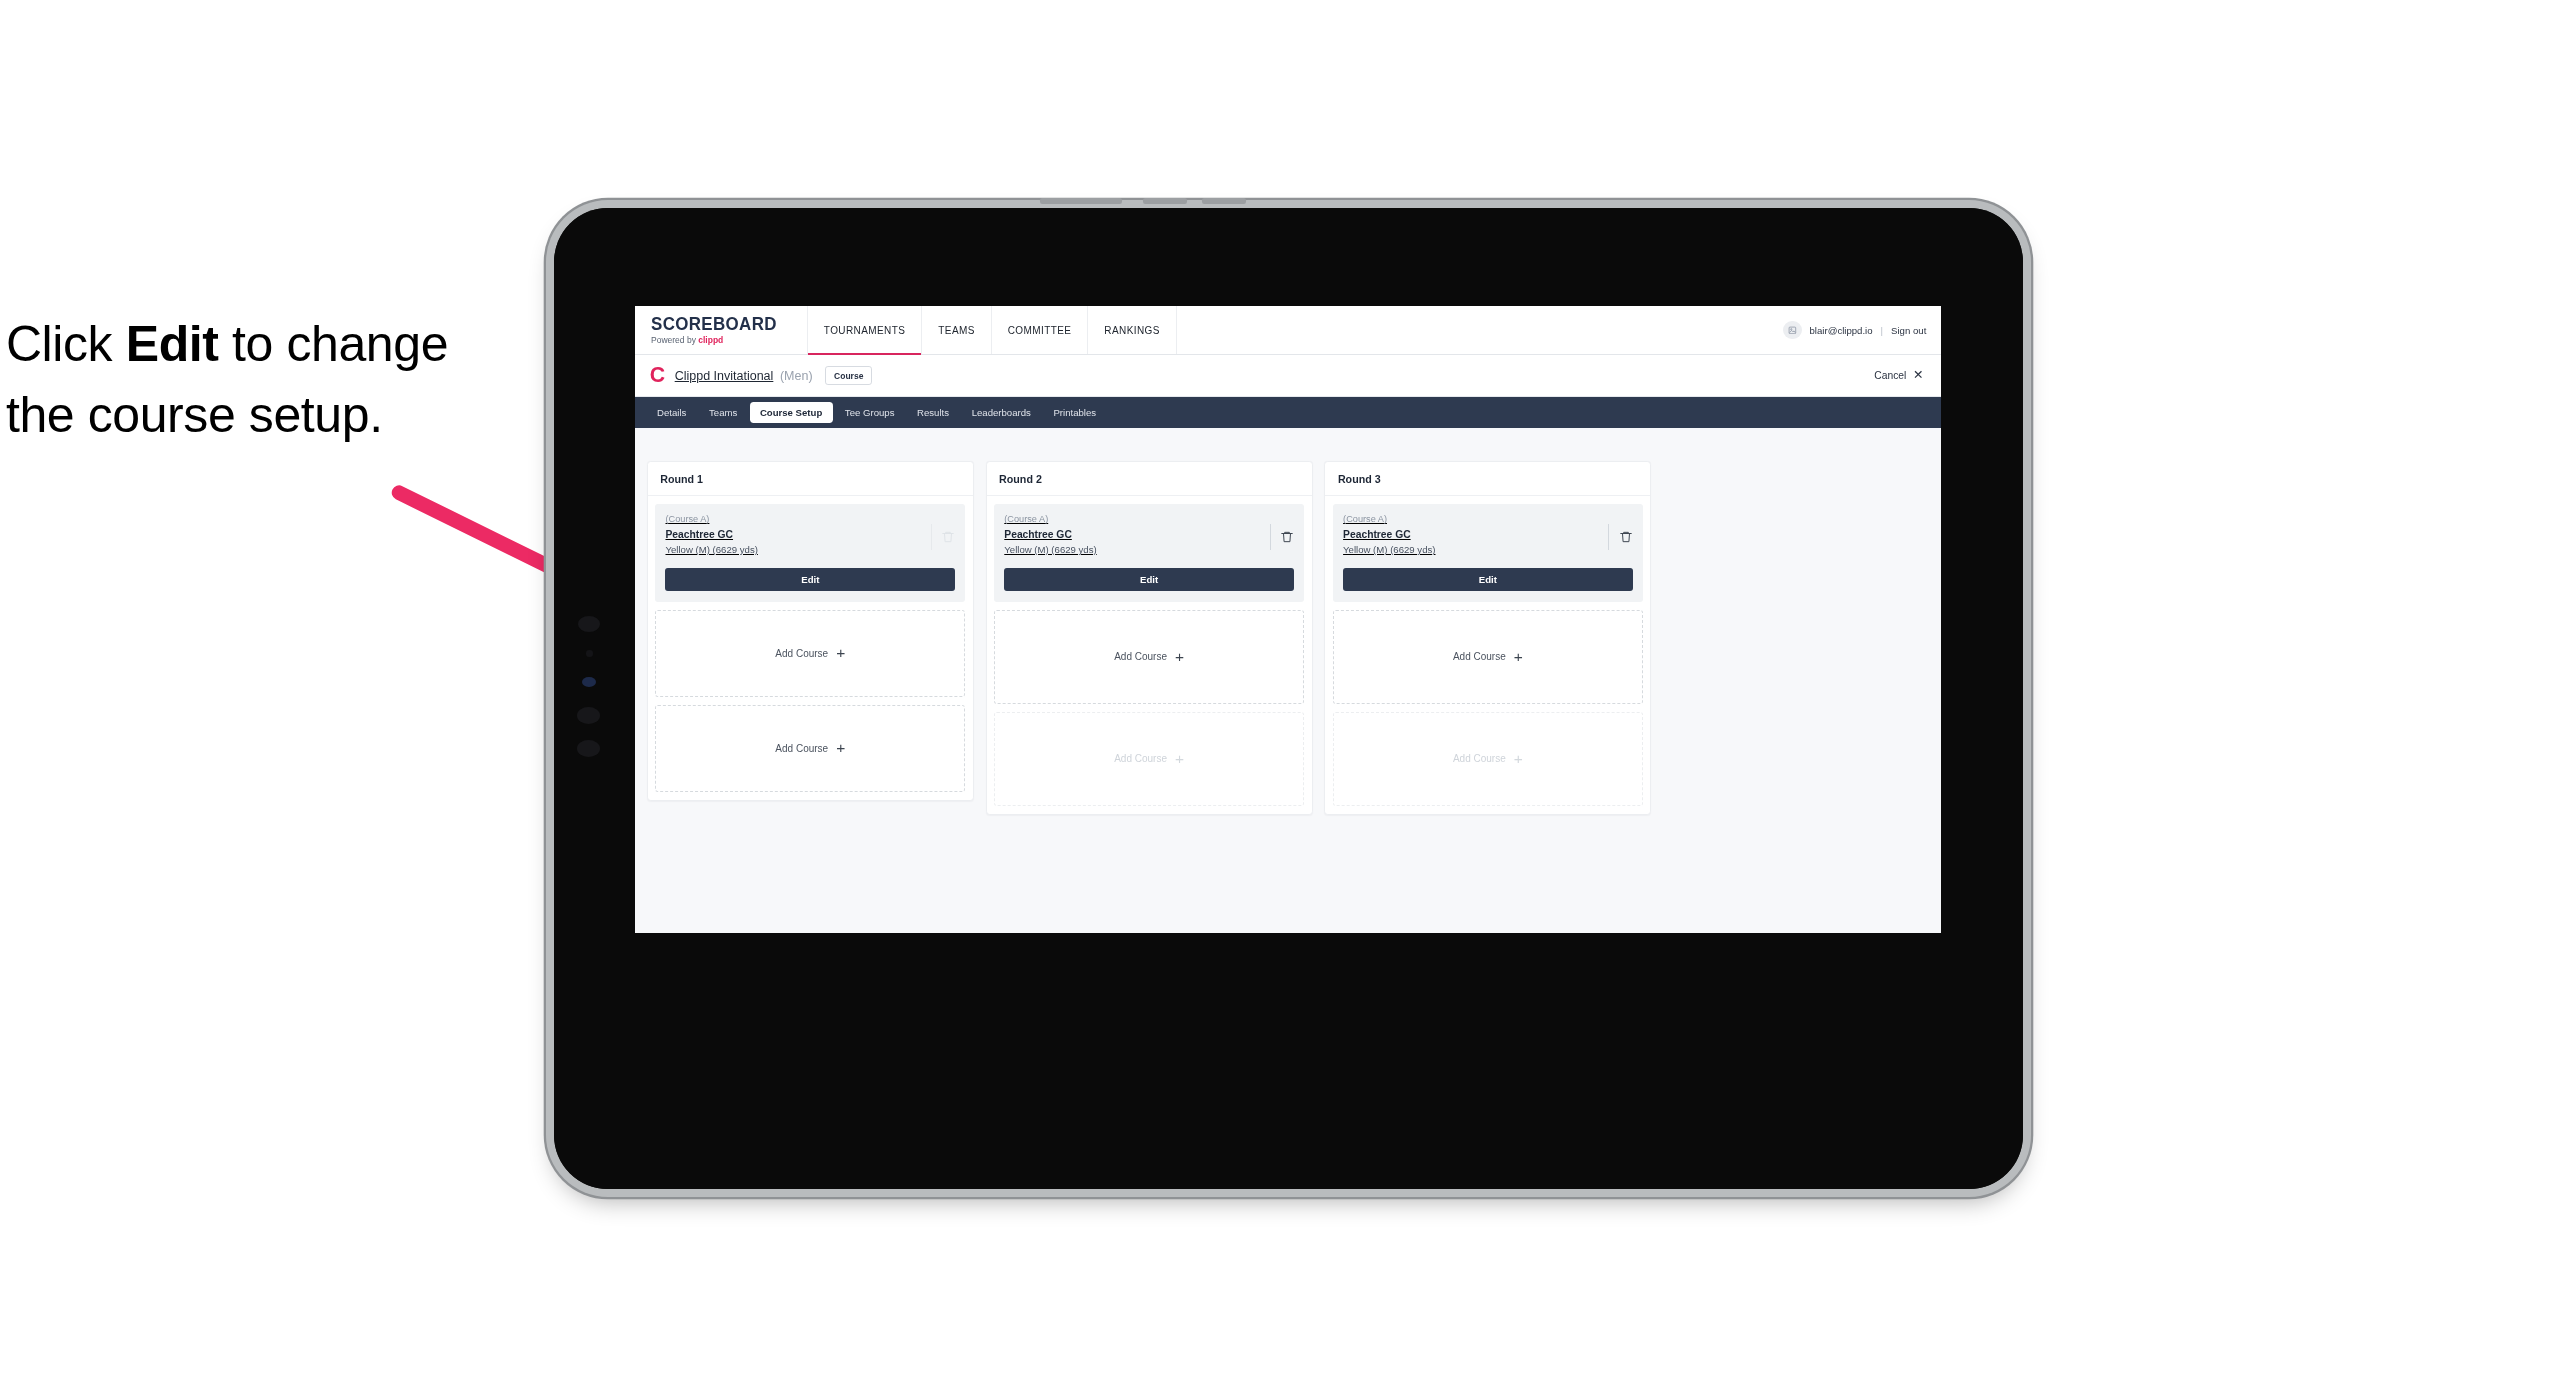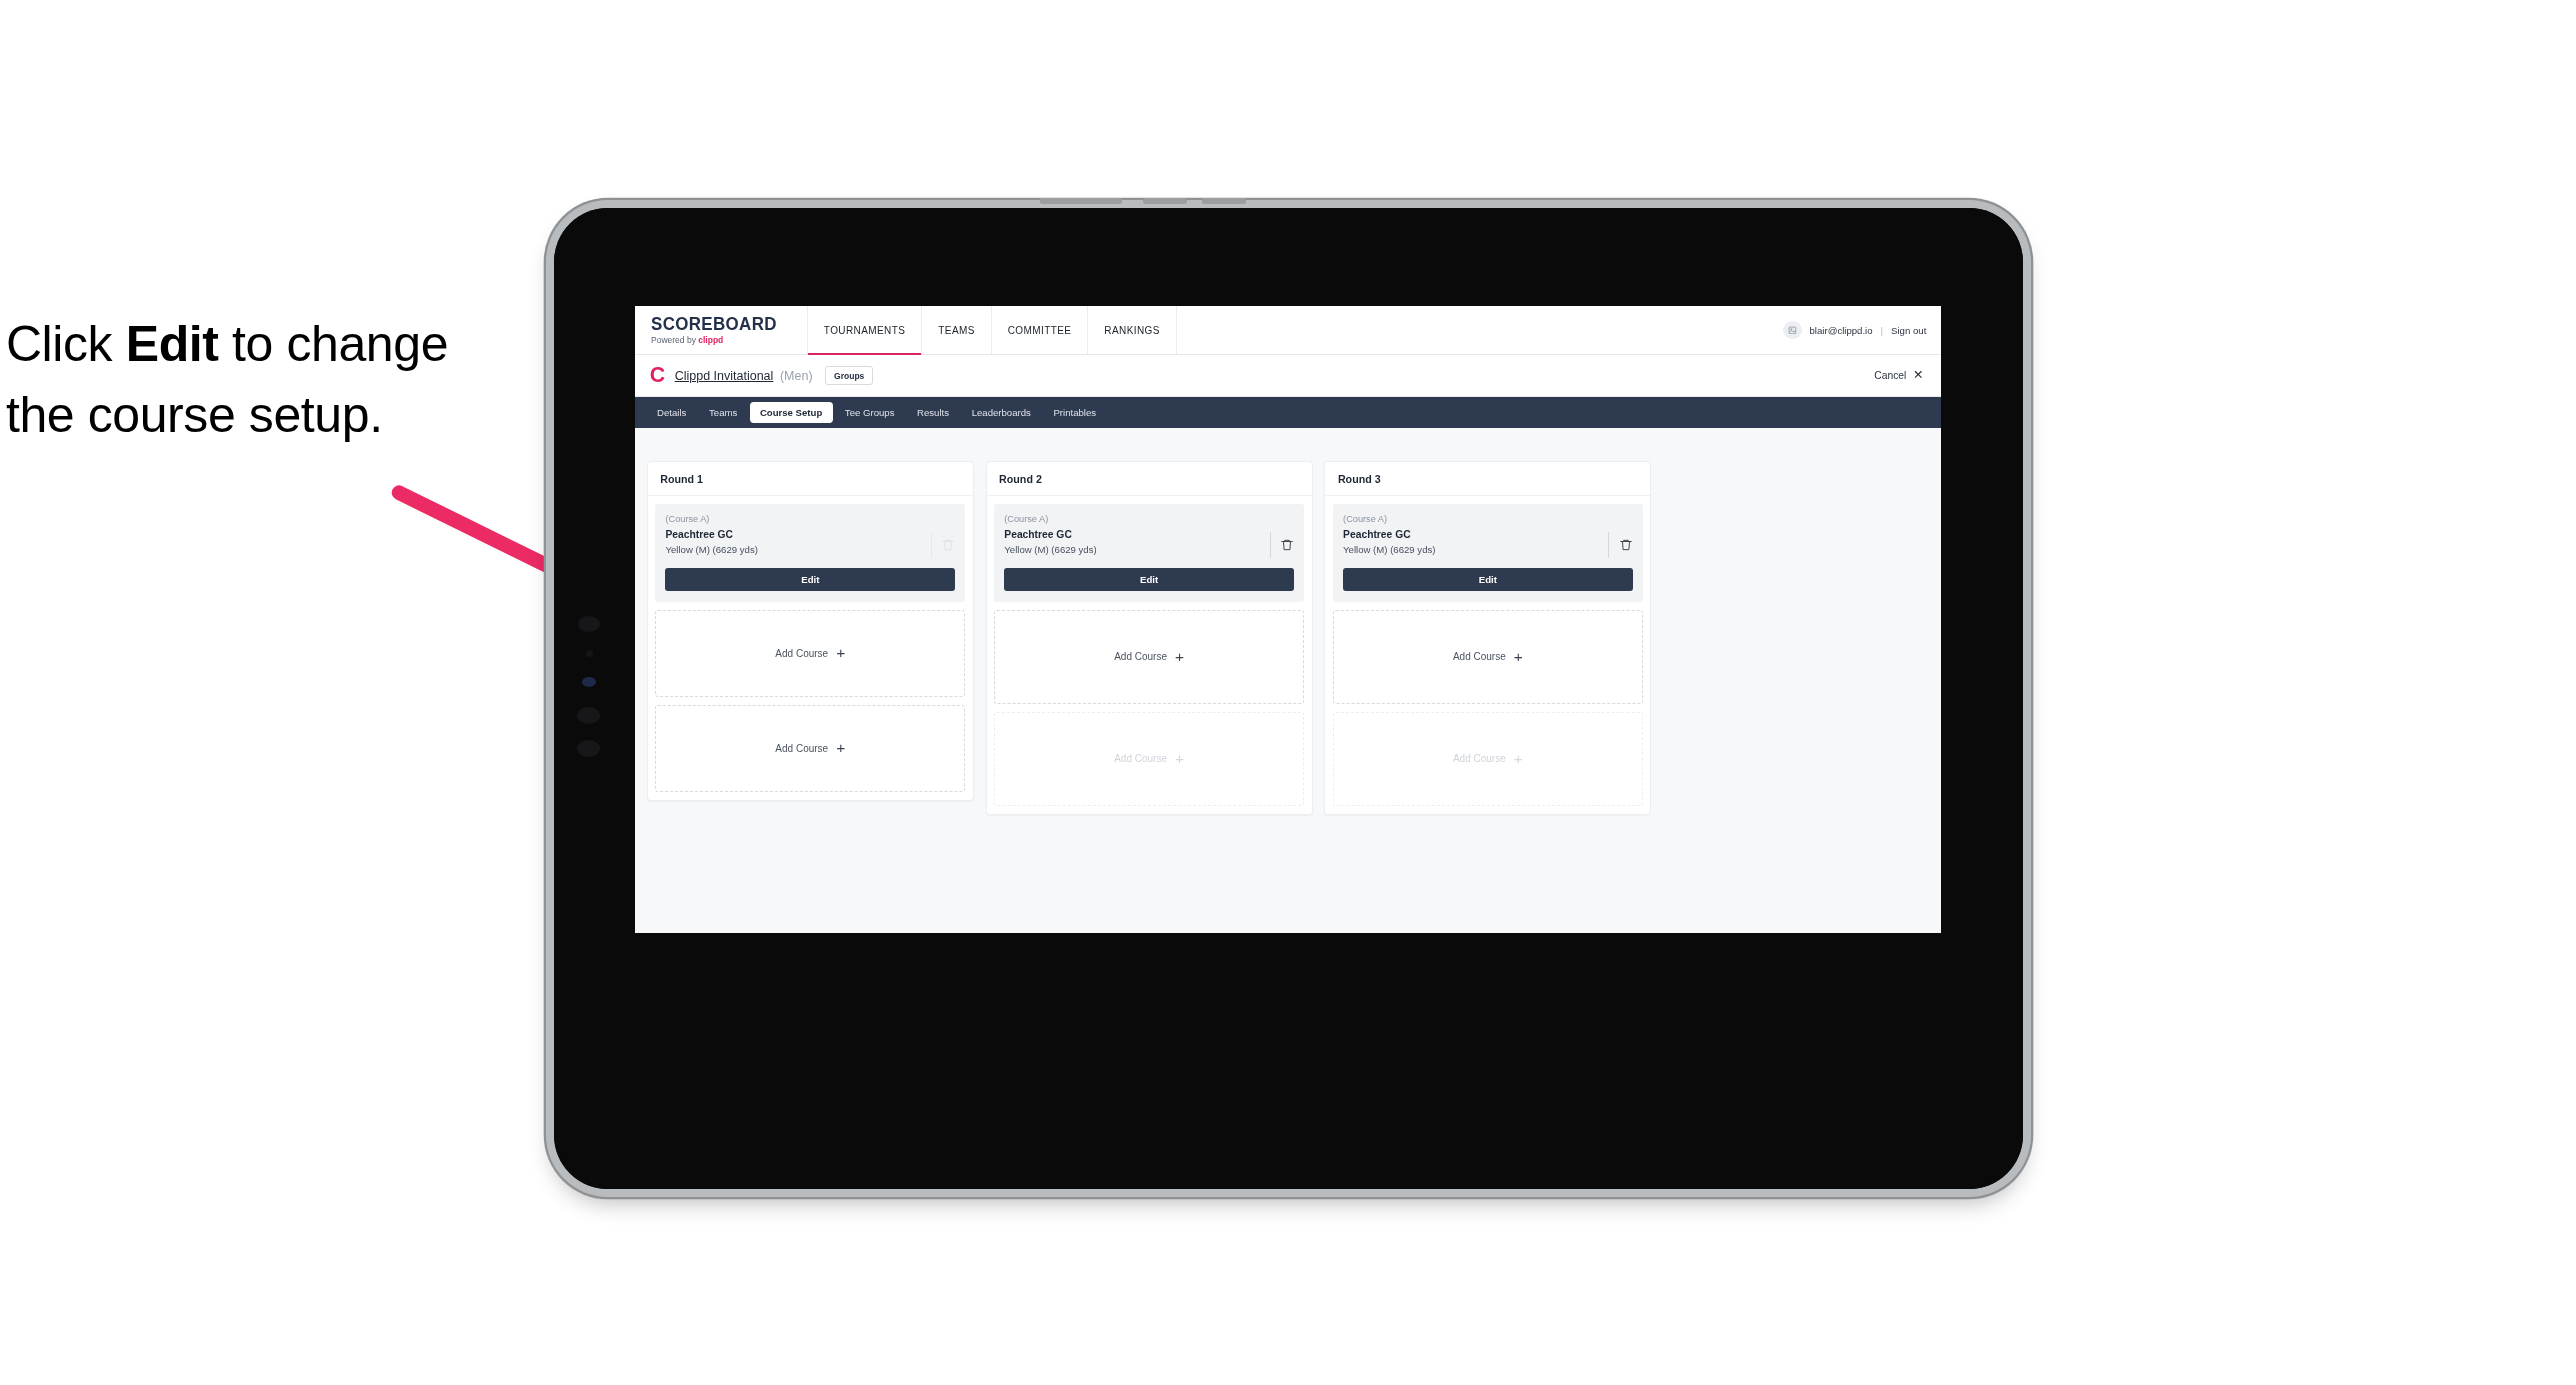--- a/index.html
+++ b/index.html
@@ -273,21 +273,22 @@
 
   
   .course-card {
     background: #f1f3f5;
     border-radius: 2.9px;
     padding: 9.6px 10.3px 10.3px 10.3px;
     position: relative;
   }
   .course-head {
     display: flex;
-    align-items: flex-end;
+    align-items: center;
+    text-decoration: underline;
   }
   .course-text { flex: 1; }
   .course-label {
     font-size: 9.2px;
     color: #8b94a1;
     line-height: 1.5;
   }
   .course-name {
     font-size: 10.3px;
     font-weight: 700;
@@ -408,21 +409,21 @@
           <span>blair@clippd.io</span>
           <span class="divider-v">|</span>
           <span class="signout">Sign out</span>
         </div>
       </div>
 
       <div class="titlerow">
         <div class="c-logo">C</div>
         <div class="tourn-name">Clippd Invitational</div>
         <div class="tourn-gender">(Men)</div>
-        <div class="hosting-badge">Groups</div>
+        <div class="hosting-badge">Course</div>
         <div class="cancel-btn">
           <span>Cancel</span>
           <span class="x-glyph">✕</span>
         </div>
       </div>
 
       <div class="subnav">
         <div class="subnav-item">Details</div>
         <div class="subnav-item">Teams</div>
         <div class="subnav-item active">Course Setup</div>

